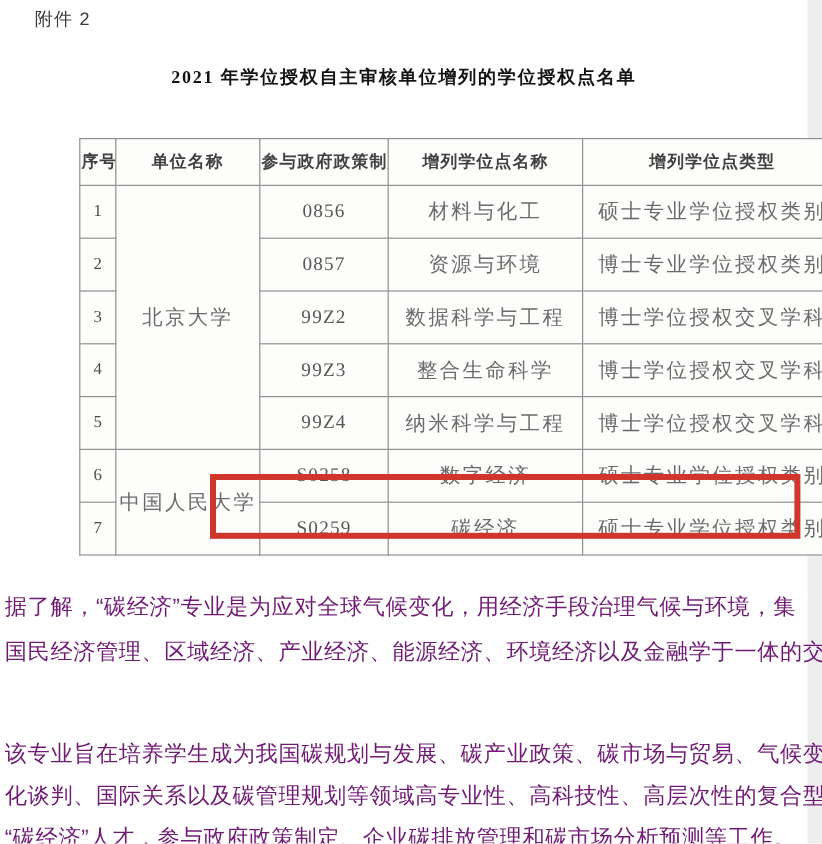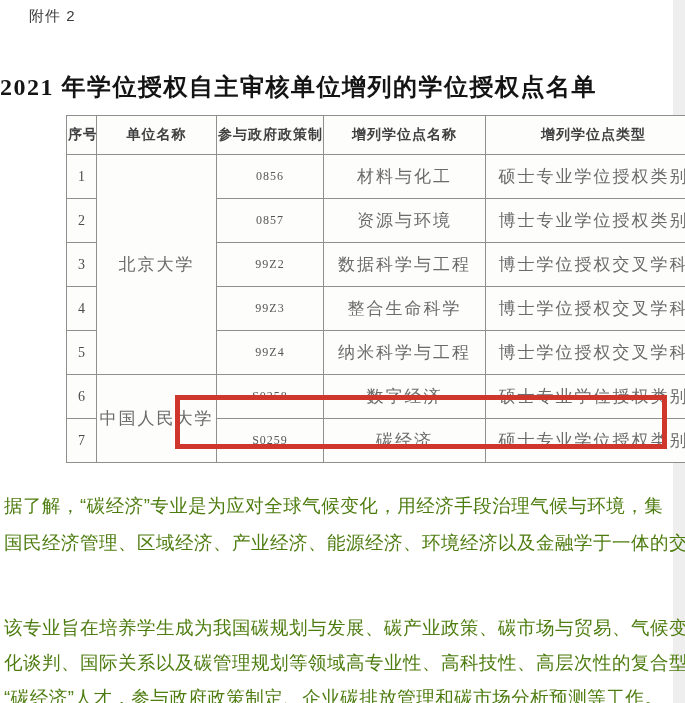--- a/index.html
+++ b/index.html
@@ -14,25 +14,24 @@
     position:absolute;top:0;right:0;width:12px;height:100%;
     background:#eeeeee;
   }
   .attachment-label{
     position:absolute;left:29px;top:7px;
     font-size:15px;font-weight:normal;color:#3a3a3a;
     letter-spacing:1px;
   }
   .doc-title{
     position:absolute;left:0;top:55px;width:673px;
-    text-align:left;
+    text-align:center;
     font-family:"Liberation Serif", serif;
-    font-weight:bold;font-size:24px;color:#141414;
+    font-weight:bold;font-size:15px;color:#141414;
     letter-spacing:1.5px;
-    margin-top:16px;
   }
   .table-wrap{
     position:absolute;left:33px;top:115px;margin-left:33px;
   }
   table.auth-table{
     border-collapse:collapse;table-layout:fixed;
     width:635px;background:#fdfdfc;
   }
   table.auth-table td{
     border:1px solid #8f8f8f;
@@ -49,33 +48,33 @@
     font-family:"Liberation Serif", serif;
     font-size:14px;color:#4c4c4c;
   }
   td.c-unit,td.c-name,td.c-type{
     font-family:"Liberation Serif", serif;
     font-size:17px;color:#6b6b6b;
     letter-spacing:2px;
   }
   td.c-code{
     font-family:"Liberation Serif", serif;
-    font-size:12px;color:#565656;
+    font-size:16px;color:#565656;
     letter-spacing:1px;
   }
   .highlight-box{
     position:absolute;left:175px;top:395px;
     width:492px;height:54px;
     box-sizing:border-box;
     border:5px solid #cf362c;
     pointer-events:none;
   }
   .para{
     position:absolute;left:4px;width:672px;
-    color:#4d7c0f;
+    color:#701a75;
     font-size:18.5px;
     letter-spacing:0.5px;
   }
   .para .line{line-height:37px;white-space:nowrap;}
   .para-1{top:487px;}
   .para-2{top:610px;}
   .para-2 .line{line-height:35px;}
 </style>
 </head>
 <body>

